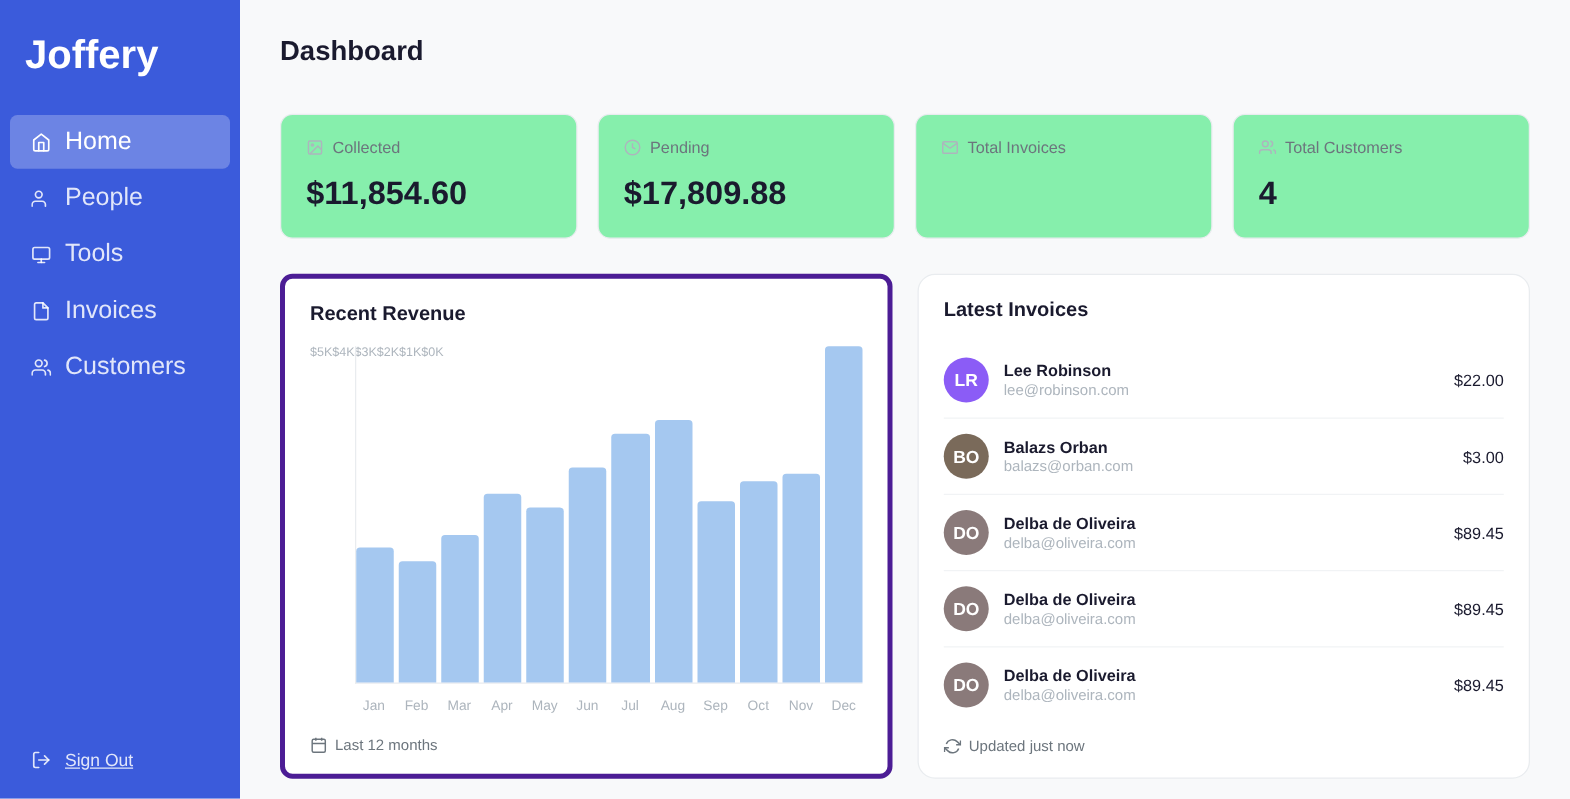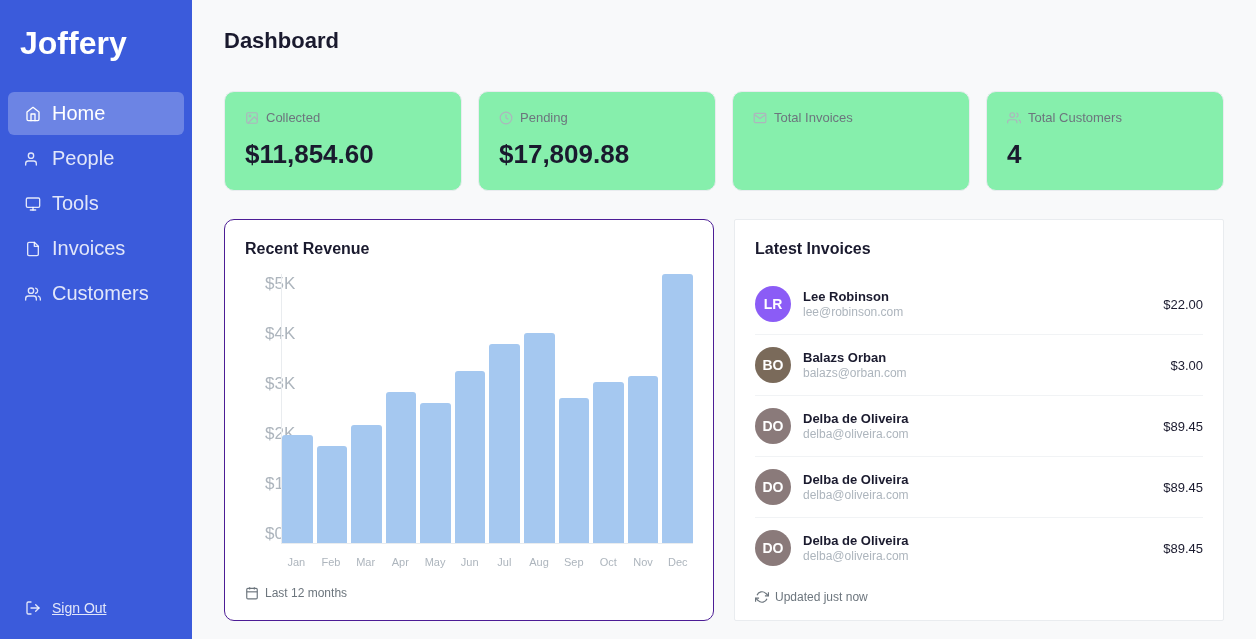--- a/index.html
+++ b/index.html
@@ -113,44 +113,43 @@
     .bottom-row {
       display: grid;
       grid-template-columns: 1fr 1fr;
       gap: 20px;
     }
 
     
     .chart-card {
       background: white;
       border-radius: 10px;
-      border: 1px solid #4c1d95;
+      border: 4px solid #4c1d95;
       padding: 20px 20px 16px;
     }
     .section-title {
       font-size: 16px;
       font-weight: 700;
       color: #1a1a2e;
       margin-bottom: 16px;
     }
     .chart-area {
       position: relative;
       height: 300px;
     }
     .chart-y-labels {
       position: absolute;
       left: 0;
       top: 0;
       bottom: 30px;
       display: flex;
-      flex-direction: column;
+      flex-direction: row;
       justify-content: space-between;
-      font-size: 17px;
+      font-size: 10px;
       color: #adb5bd;
-      margin-left: 20px;
     }
     .chart-bars-area {
       position: absolute;
       left: 36px;
       right: 0;
       top: 0;
       bottom: 30px;
       display: flex;
       align-items: flex-end;
       gap: 4px;
@@ -194,21 +193,21 @@
       align-items: center;
       gap: 6px;
       margin-top: 12px;
       font-size: 12px;
       color: #6c757d;
     }
 
     
     .invoices-card {
       background: white;
-      border-radius: 2px;
+      border-radius: 14px;
       border: 1px solid #e9ecef;
       padding: 20px 20px 16px;
     }
     .invoice-row {
       display: flex;
       align-items: center;
       padding: 12px 0;
       border-bottom: 1px solid #f1f3f5;
     }
     .invoice-row:last-of-type {

